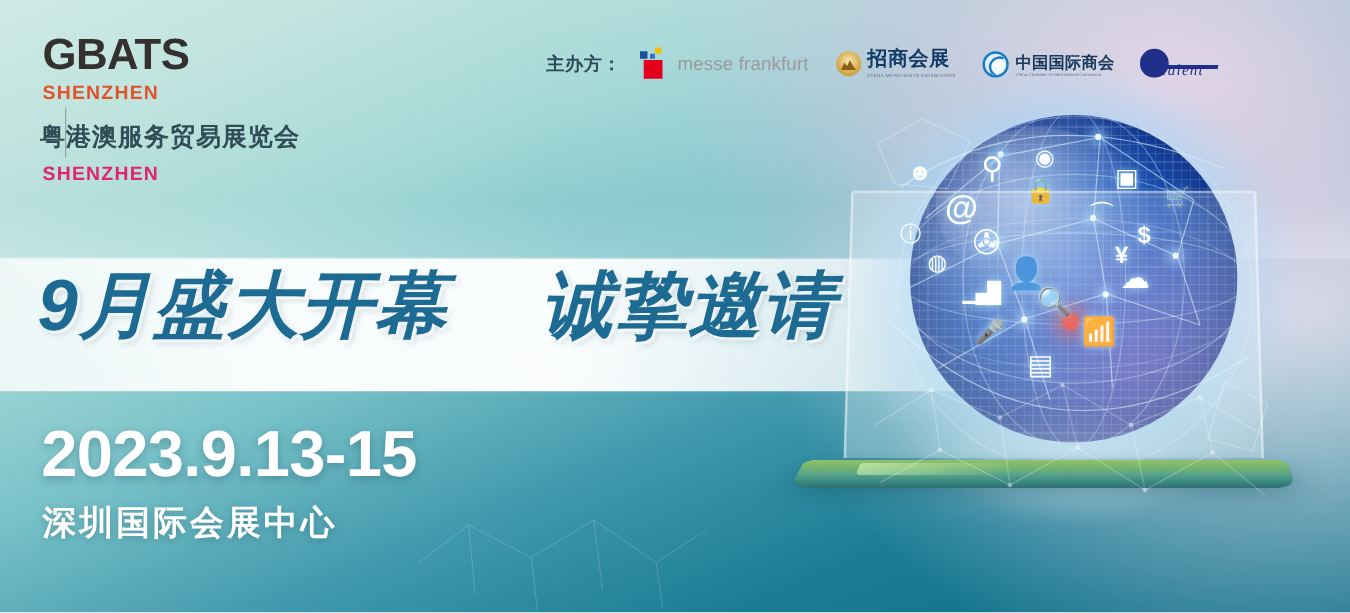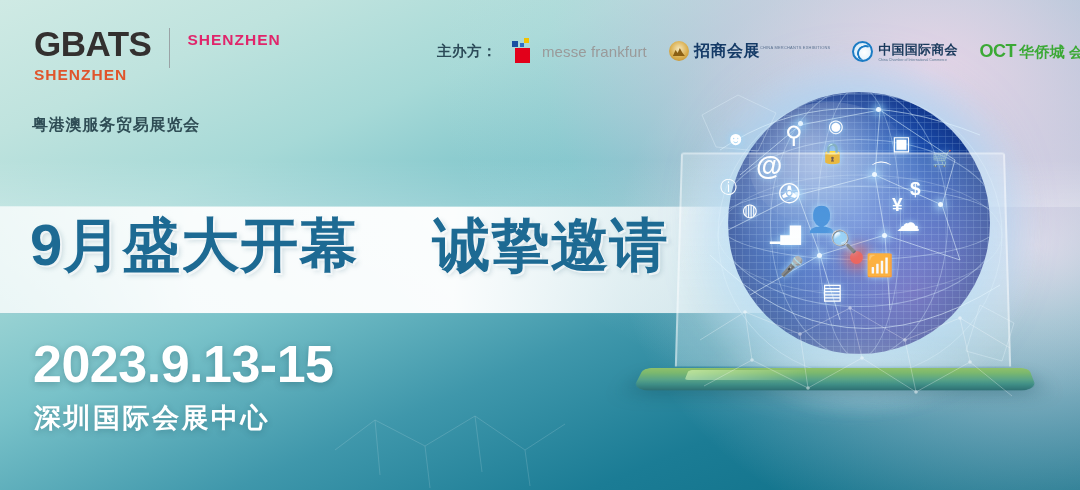--- a/index.html
+++ b/index.html
@@ -47,21 +47,21 @@
     background:linear-gradient(90deg, rgba(160,200,210,0.30), rgba(160,200,210,0.10) 60%, rgba(255,255,255,0) 85%);
   }
   .band-soft-top {
     top:160px; height:47px;
     background:linear-gradient(180deg, rgba(255,255,255,0) 0%, rgba(255,255,255,0.22) 100%);
   }
 
   
   .logo-lockup {
     position:absolute; left:34px; top:26px;
-    display:flex; align-items:flex-start;
+    display:flex; align-items:flex-start;flex-direction:column;
   }
   .logo-col { display:flex; flex-direction:column; }
   .logo-main {
     font-size:35px; font-weight:700; letter-spacing:-0.5px;
     line-height:1.0; white-space:nowrap;
   }
   .logo-main.g { color:#33302f; }
   .logo-main.c { color:#4b4a4a; }
   .logo-sub {
     font-size:15.5px; font-weight:700; letter-spacing:1.0px;
@@ -98,21 +98,21 @@
   .cme-mark {
     width:20px; height:20px; border-radius:50%;
     background:radial-gradient(circle at 50% 40%, #f6e7bb 0%, #d9ae4e 55%, #b8862a 100%);
     margin-right:5px; position:relative; flex:none;
   }
   .cme-mark::after {
     content:""; position:absolute; left:4px; top:6px; width:12px; height:9px;
     background:#8a5f14;
     clip-path:polygon(0% 100%, 22% 34%, 40% 66%, 58% 10%, 78% 60%, 100% 100%);
   }
-  .cme-text { display:flex; flex-direction:row; }
+  .cme-text { display:flex; flex-direction:column; }
   .cme-cn { font-size:16px; font-weight:700; color:#143a66; letter-spacing:0.5px; line-height:1; white-space:nowrap; }
   .cme-en { font-size:4px; color:#5a7190; letter-spacing:0.2px; margin-top:2px; white-space:nowrap; transform:scaleY(0.9); }
 
   
   .ccoic-mark {
     width:21px; height:21px; border-radius:50%;
     border:2.5px solid #1b7bc4; margin-right:5px; flex:none;
     position:relative; overflow:hidden;
     background:radial-gradient(circle at 60% 55%, #ffffff 0%, #dceefa 70%);
   }
@@ -144,29 +144,29 @@
     transform:skewX(-12deg);
   }
   .talent-word {
     position:absolute; left:16px; top:11px;
     font-family:"Liberation Serif", serif; font-style:italic;
     font-size:12px; color:#1f2f8a; letter-spacing:1px;
   }
 
   
   .sub-lines {
-    position:absolute; left:32px; top:115px;
-    color:#2f4d55; font-size:16px; font-weight:700;
-    line-height:1.42; letter-spacing:0.8px;font-family:Liberation Mono, monospace;
+    position:absolute; left:32px; top:96px;
+    color:#2f4d55; font-size:20px; font-weight:700;
+    line-height:1.42; letter-spacing:0.8px;
   }
 
   
   .headline {
     position:absolute; left:30px; top:216px;
-    font-size:58px; font-weight:900; 
+    font-size:58px; font-weight:900; font-style:italic;
     color:#1d6a93; letter-spacing:1px; line-height:1;
     white-space:nowrap;
     text-shadow:2px 2px 0 rgba(255,255,255,0.65), 3px 3px 5px rgba(60,110,130,0.22);
   }
   .headline .gap { display:inline-block; width:40px; }
 
   
   .date-big {
     position:absolute; left:33px; top:338px;
     font-size:52px; font-weight:700; color:#ffffff;
@@ -413,27 +413,20 @@
     </div>
 
     <div class="org-logo" style="margin-left:22px;align-items:flex-end;">
       <span class="ccoic-mark"></span>
       <span class="ccoic-text">
         <span class="ccoic-cn">中国国际商会</span>
         <span class="ccoic-en">China Chamber of International Commerce</span>
       </span>
     </div>
 
-    <div class="org-logo" style="margin-left:22px;">
-      <span class="oct-text">
-        <span class="oct-en">OCT</span>
-        <span class="oct-cn">华侨城</span>
-        <span class="oct-cn2">会展</span>
-      </span>
-    </div>
 
     <div class="org-logo" style="margin-left:20px;">
       <span class="talent-wrap">
         <span class="talent-ellipse"></span>
         <span class="talent-bar"></span>
         <span class="talent-word">Talent</span>
       </span>
     </div>
   </div>
 

